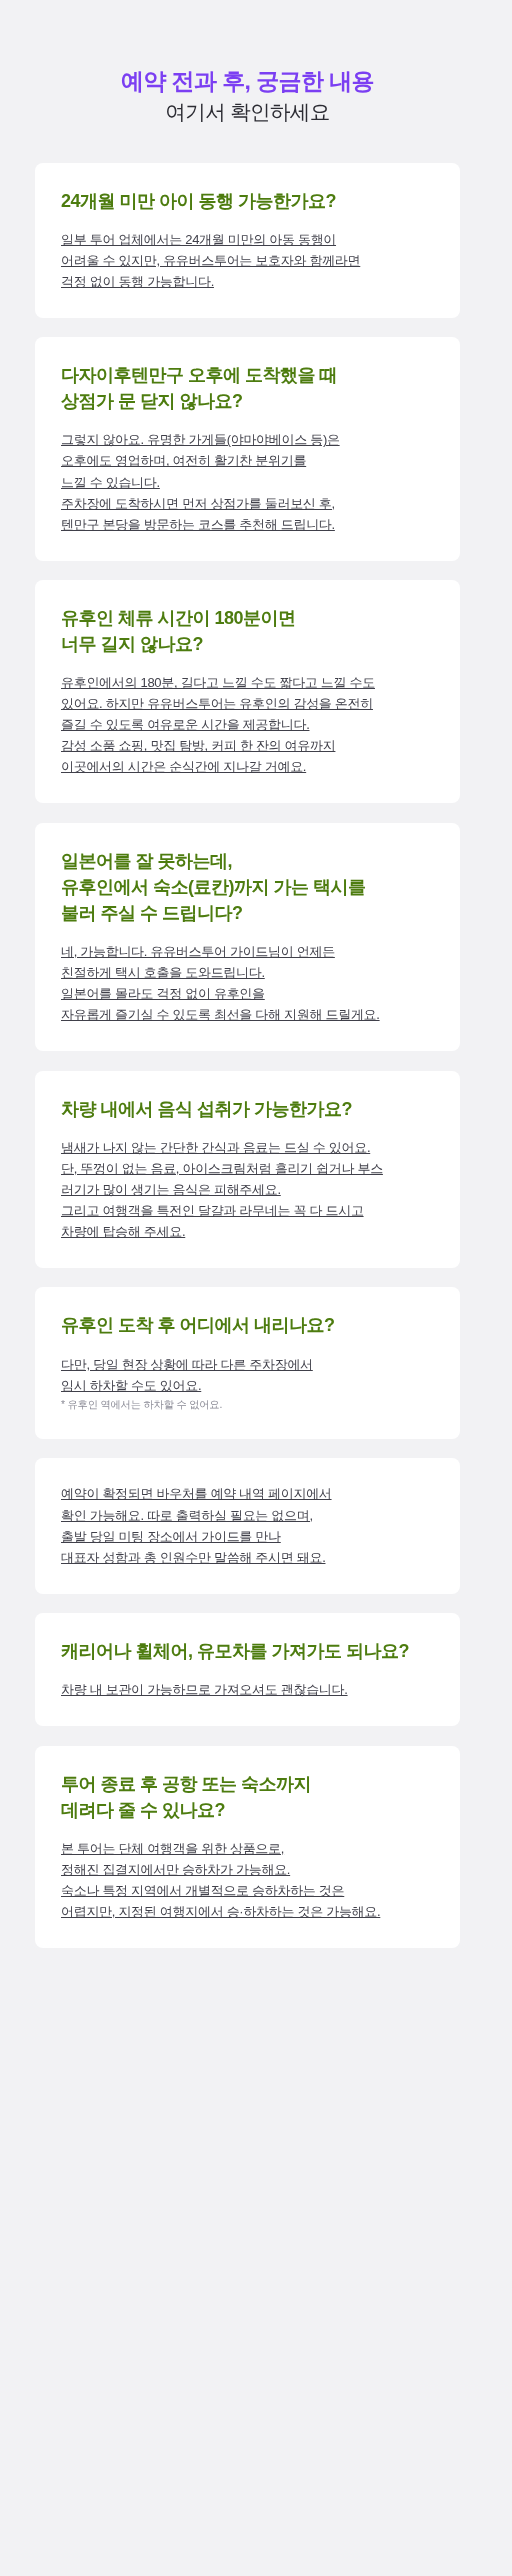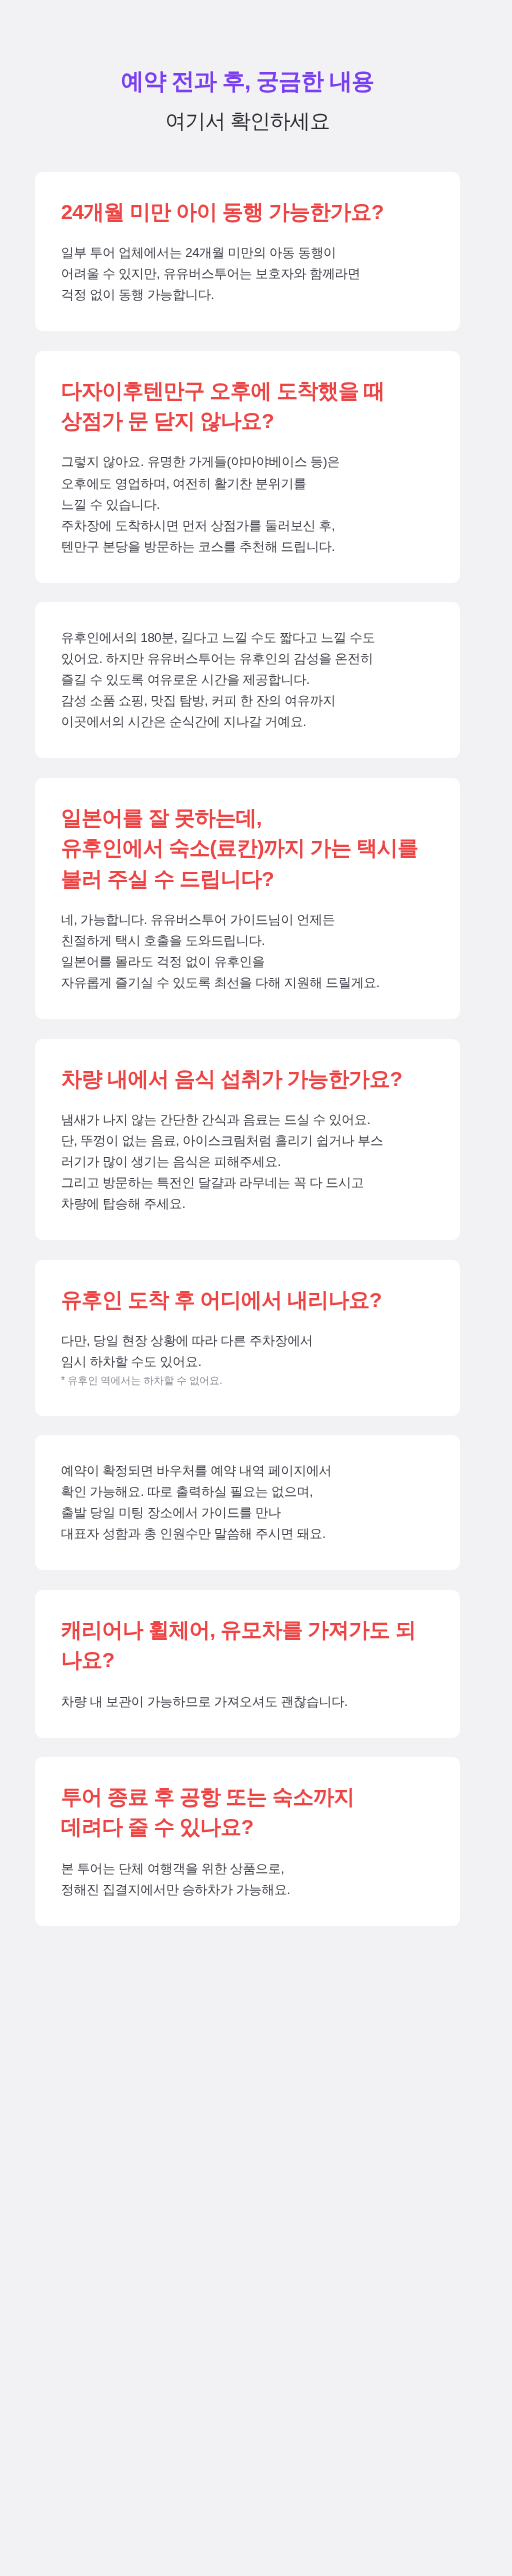--- a/index.html
+++ b/index.html
@@ -26,43 +26,44 @@
     font-weight: bold;
     color: #7b3ff2;
     letter-spacing: -0.6px;
     line-height: 1.3;
   }
   .header-line2 {
     font-size: 20.5px;
     color: #2c2c33;
     letter-spacing: -0.6px;
     line-height: 1.45;
-    margin-top: 9px;
+    margin-top: 0;
   }
   .card {
     background: #ffffff;
     border-radius: 8px;
     padding: 25px 26px 26px 26px;
     margin-bottom: 19.4px;
   }
   .q {
-    font-size: 21px;
+    font-size: 18px;
     font-weight: bold;
-    color: #ef4444;
+    color: #4d7c0f;
     line-height: 1.45;
     letter-spacing: -0.5px;
     margin-bottom: 15px;
     white-space: pre-line;
   }
   .a {
     font-size: 13px;
     color: #40404a;
     line-height: 1.62;
     letter-spacing: -0.3px;
     white-space: pre-line;
+    text-decoration: underline;
   }
   .a + .a {
   }
   .note {
     font-size: 10.3px;
     color: #8b8b96;
     line-height: 1.6;
     letter-spacing: -0.2px;
     margin-top: 1px;
     white-space: pre-line;
@@ -88,41 +89,43 @@
       <div class="card">
         <div class="q">다자이후텐만구 오후에 도착했을 때
 상점가 문 닫지 않나요?</div>
         <div class="a">그렇지 않아요. 유명한 가게들(야마야베이스 등)은
 오후에도 영업하며, 여전히 활기찬 분위기를
 느낄 수 있습니다.</div>
         <div class="a">주차장에 도착하시면 먼저 상점가를 둘러보신 후,
 텐만구 본당을 방문하는 코스를 추천해 드립니다.</div>
       </div>
       <div class="card">
+        <div class="q">유후인 체류 시간이 180분이면
+너무 길지 않나요?</div>
         <div class="a">유후인에서의 180분, 길다고 느낄 수도 짧다고 느낄 수도
 있어요. 하지만 유유버스투어는 유후인의 감성을 온전히
 즐길 수 있도록 여유로운 시간을 제공합니다.</div>
         <div class="a">감성 소품 쇼핑, 맛집 탐방, 커피 한 잔의 여유까지
 이곳에서의 시간은 순식간에 지나갈 거예요.</div>
       </div>
       <div class="card">
         <div class="q">일본어를 잘 못하는데,
 유후인에서 숙소(료칸)까지 가는 택시를
 불러 주실 수 드립니다?</div>
         <div class="a">네, 가능합니다. 유유버스투어 가이드님이 언제든
 친절하게 택시 호출을 도와드립니다.</div>
         <div class="a">일본어를 몰라도 걱정 없이 유후인을
 자유롭게 즐기실 수 있도록 최선을 다해 지원해 드릴게요.</div>
       </div>
       <div class="card">
         <div class="q">차량 내에서 음식 섭취가 가능한가요?</div>
         <div class="a">냄새가 나지 않는 간단한 간식과 음료는 드실 수 있어요.
 단, 뚜껑이 없는 음료, 아이스크림처럼 흘리기 쉽거나 부스
 러기가 많이 생기는 음식은 피해주세요.</div>
-        <div class="a">그리고 방문하는 특전인 달걀과 라무네는 꼭 다 드시고
+        <div class="a">그리고 여행객을 특전인 달걀과 라무네는 꼭 다 드시고
 차량에 탑승해 주세요.</div>
       </div>
       <div class="card">
         <div class="q">유후인 도착 후 어디에서 내리나요?</div>
         <div class="a">다만, 당일 현장 상황에 따라 다른 주차장에서
 임시 하차할 수도 있어요.</div>
         <div class="note">* 유후인 역에서는 하차할 수 없어요.</div>
       </div>
       <div class="card">
         <div class="a">예약이 확정되면 바우처를 예약 내역 페이지에서
@@ -132,17 +135,19 @@
       </div>
       <div class="card">
         <div class="q">캐리어나 휠체어, 유모차를 가져가도 되나요?</div>
         <div class="a">차량 내 보관이 가능하므로 가져오셔도 괜찮습니다.</div>
       </div>
       <div class="card">
         <div class="q">투어 종료 후 공항 또는 숙소까지
 데려다 줄 수 있나요?</div>
         <div class="a">본 투어는 단체 여행객을 위한 상품으로,
 정해진 집결지에서만 승하차가 가능해요.</div>
+        <div class="a">숙소나 특정 지역에서 개별적으로 승하차하는 것은
+어렵지만, 지정된 여행지에서 승·하차하는 것은 가능해요.</div>
       </div>
     </div>
 
 </div>
 
 
 </body></html>

